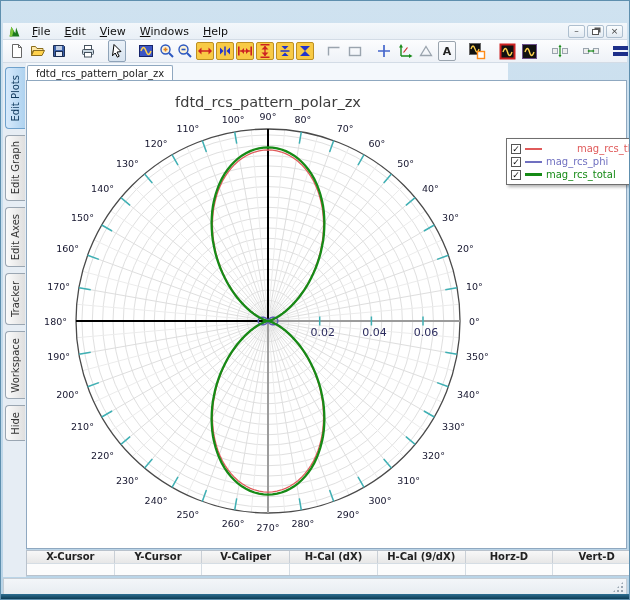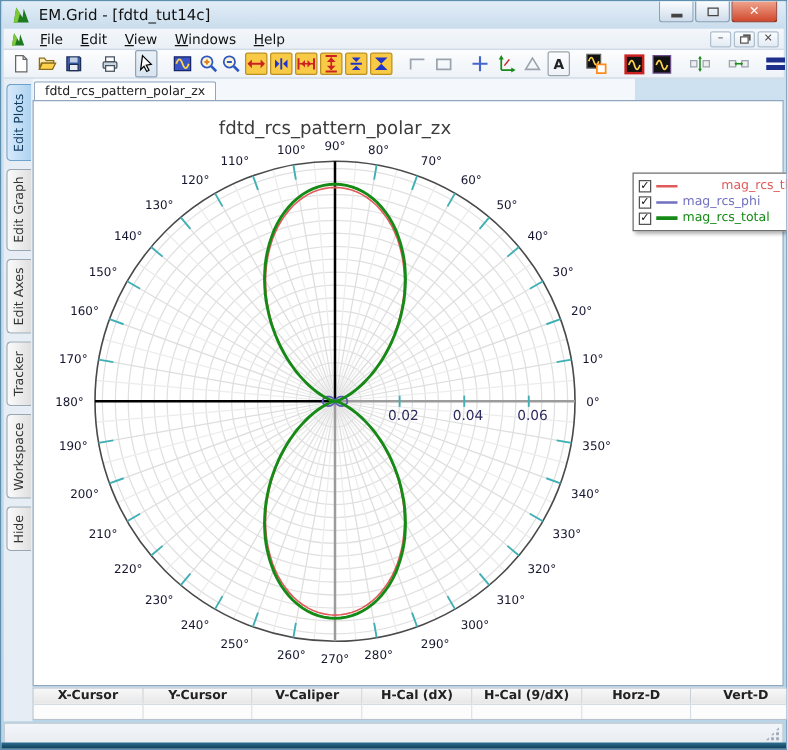--- a/index.html
+++ b/index.html
@@ -66,38 +66,20 @@
   .grip { position:absolute; right:2px; bottom:2px; width:12px; height:12px;
     background-image:radial-gradient(circle at 2px 2px,#9aa6b2 1px,transparent 1.4px);
     background-size:4px 4px; background-position:bottom right; clip-path:polygon(100% 0,100% 100%,0 100%); }
   .frame-bottom { position:absolute; left:0; right:0; bottom:0; height:5px; background:linear-gradient(#2e6f92,#0d3c55); }
 </style>
 </head>
 <body>
 
 <div class="win">
 
-  <div class="titlebar">
-    <svg class="app-icon" viewBox="0 0 16 16">
-      <path d="M2 14L4 2l5 8 1-7 4 11z" fill="#1d7a1d"></path>
-        <path d="M2 14L4 2l3 5-2 7z" fill="#7ec83a"></path>
-    </svg>
-    <span class="title-text">EM.Grid - [fdtd_tut14c]</span>
-    <div class="winbtns">
-      <div class="wbtn">
-          <span class="glyph-min"></span>
-        </div>
-      <div class="wbtn">
-          <span class="glyph-max"></span>
-        </div>
-      <div class="wbtn close">
-          <span>✕</span>
-        </div>
-    </div>
-  </div>
 
   <div class="menubar">
     <svg class="menu-appicon" viewBox="0 0 16 16">
       <path d="M2 14L4 2l5 8 1-7 4 11z" fill="#1d7a1d"></path>
         <path d="M2 14L4 2l3 5-2 7z" fill="#7ec83a"></path>
     </svg>
     <span><span class="menu-item"><u>F</u>ile</span><span class="menu-item"><u>E</u>dit</span><span class="menu-item"><u>V</u>iew</span><span class="menu-item"><u>W</u>indows</span><span class="menu-item"><u>H</u>elp</span></span>
     <div class="mdi-btns">
       <div class="mdibtn">
           <span>–</span>

